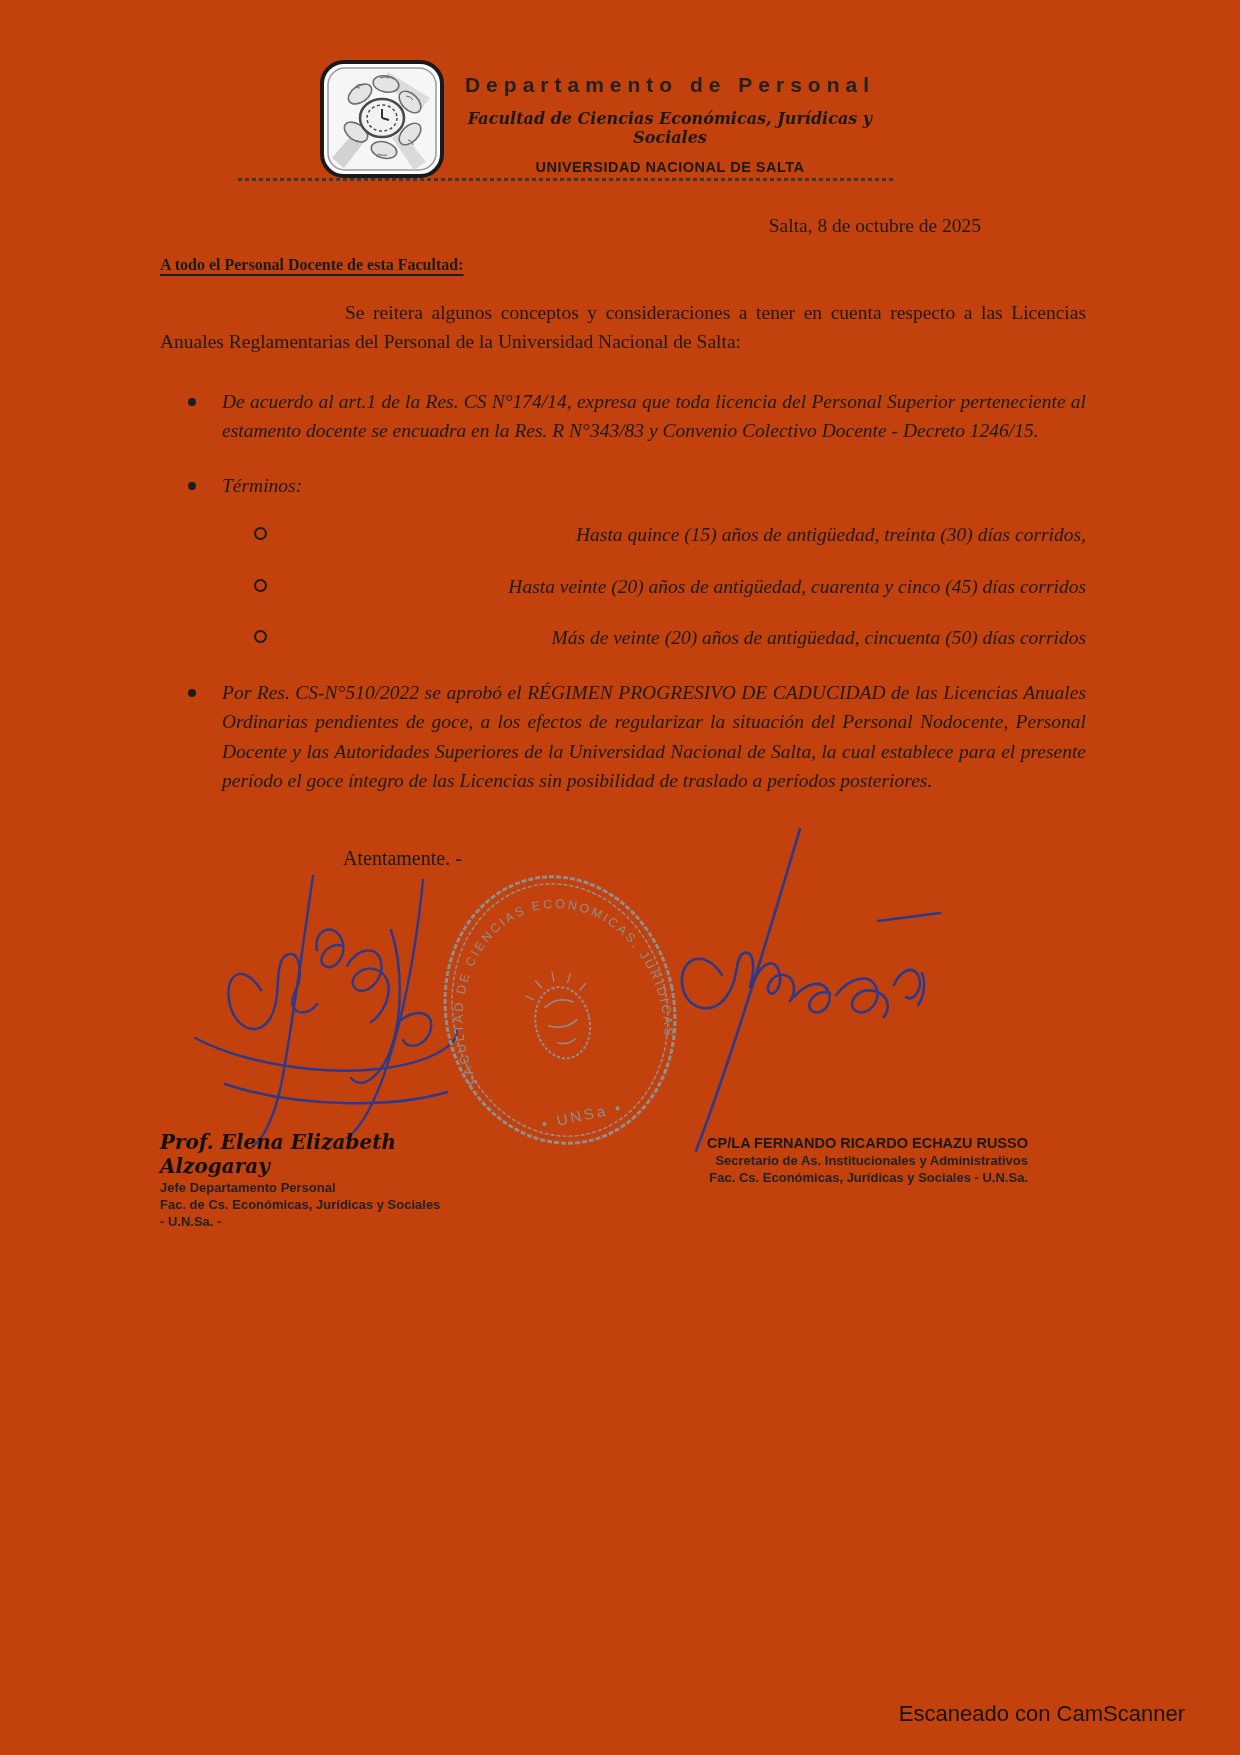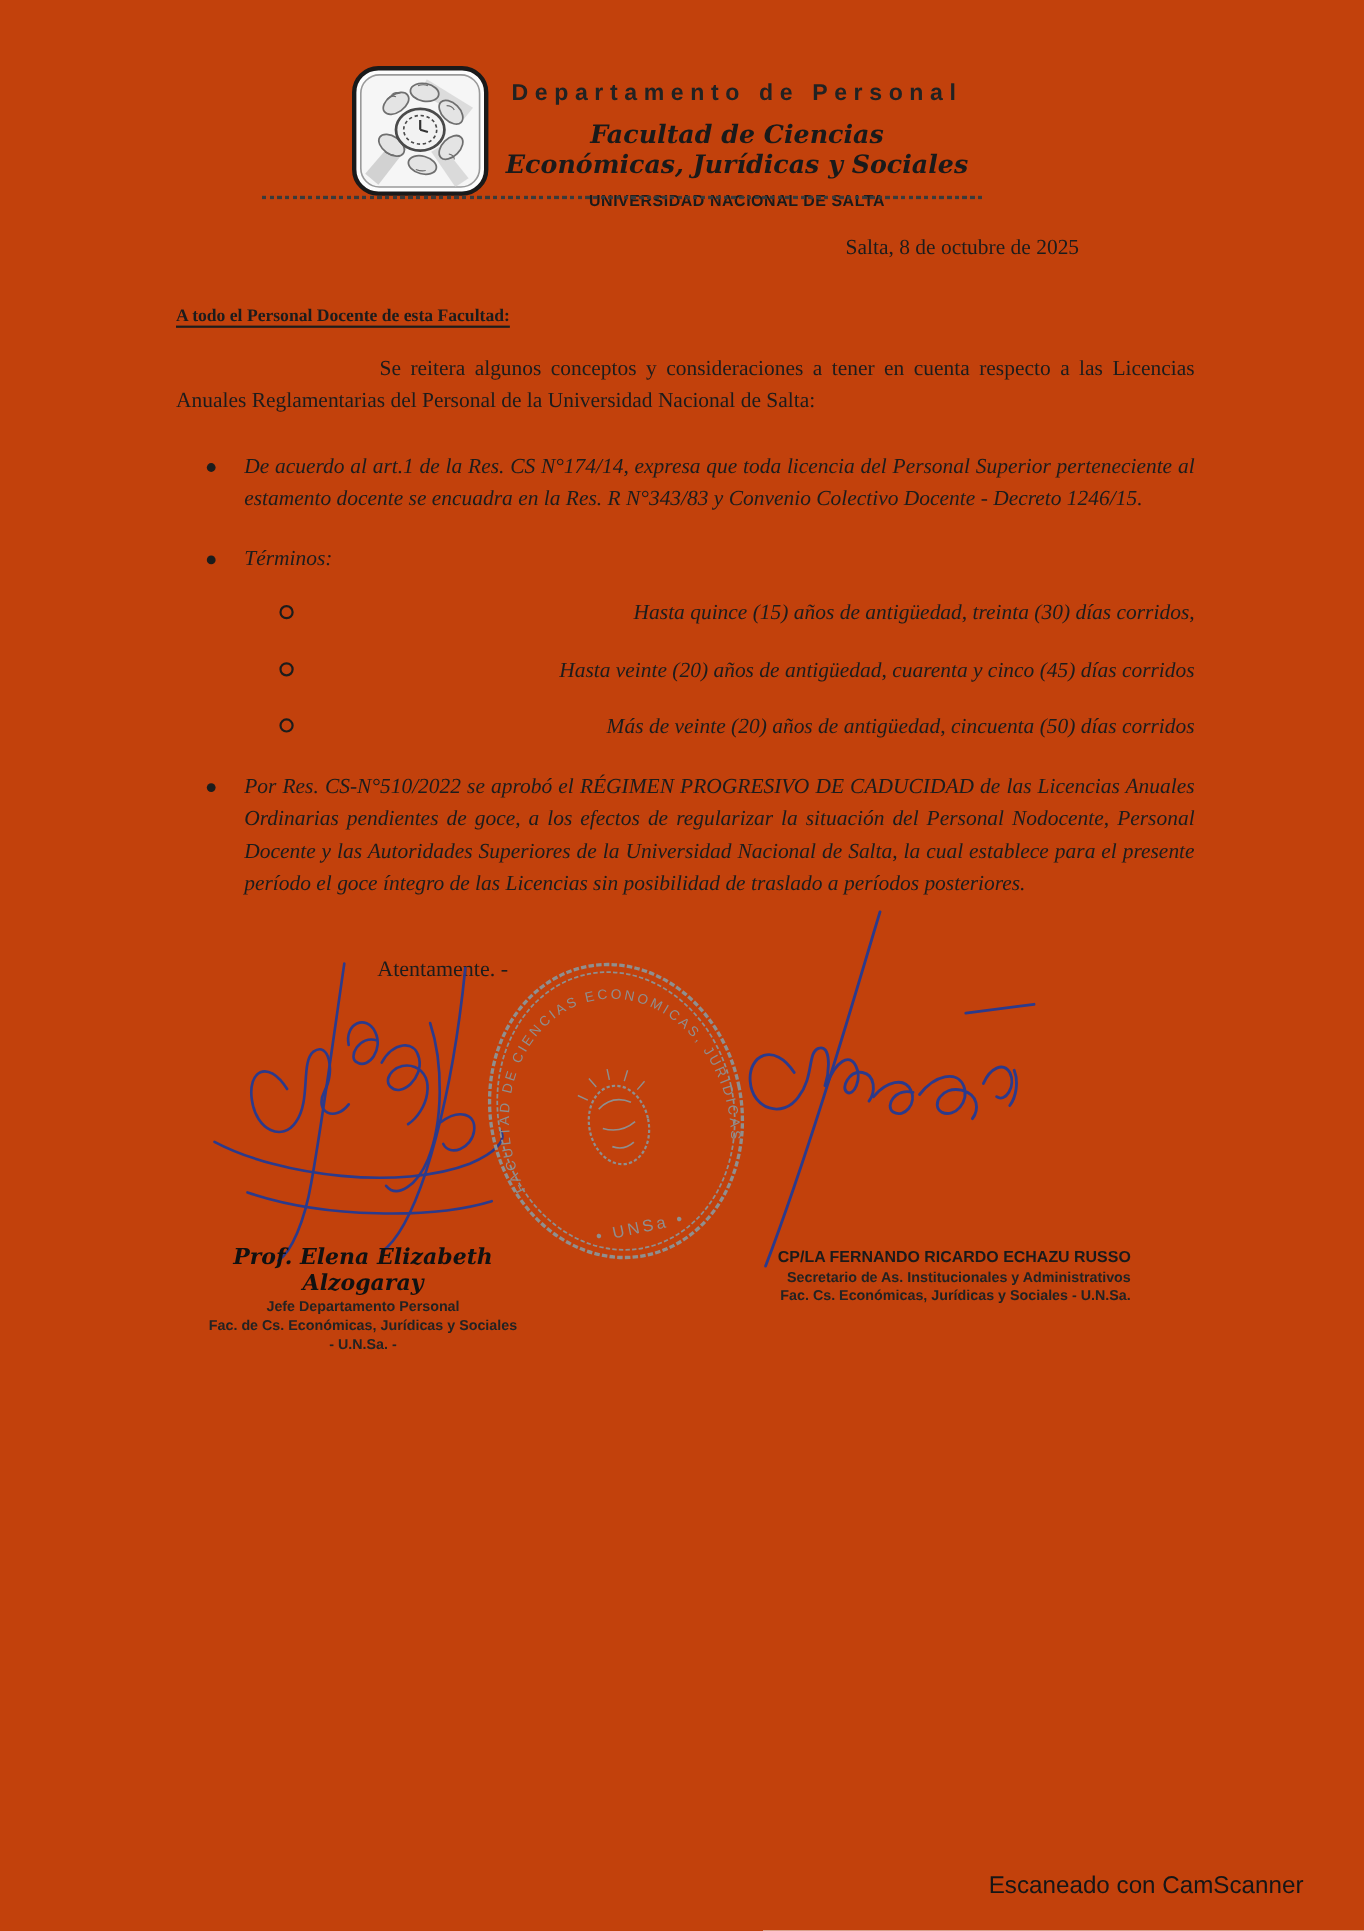--- a/index.html
+++ b/index.html
@@ -20,38 +20,38 @@
   .logo-box { position: absolute; left: 318px; top: 3px; }
   .head-text { position: absolute; left: 455px; top: 18px; width: 430px; text-align: center; }
   .dept-line {
     font-family: "Liberation Sans", sans-serif;
     font-weight: bold; font-size: 21px; letter-spacing: 6px;
     color: #222;
   }
   .faculty-line {
     margin-top: 12px;
     font-family: "DejaVu Serif", serif;
-    font-style: italic; font-weight: bold; font-size: 23px;
+    font-style: italic; font-weight: bold; font-size: 16px;
     color: #1a1a1a;
   }
   .univ-line {
     margin-top: 12px;
     font-family: "Liberation Sans", sans-serif;
     font-weight: bold; font-size: 14.5px; letter-spacing: 0.5px;
     color: #1a1a1a;
   }
   .dash-rule {
     position: absolute; top: 178px; left: 240px; width: 650px; right: auto;
     width: 655px; height: 3px;
     background: repeating-linear-gradient(90deg, #3a3a3a 0 4px, transparent 4px 7px);
   }
 
   
   .body-col { position: absolute; left: 160px; top: 215px; width: 926px; }
-  .date-line { text-align: right; padding-right: 105px; font-size: 19.5px; margin-bottom: 42px; }
+  .date-line { text-align: right; padding-right: 105px; font-size: 19.5px; margin-bottom: 19px; }
   .salutation {
     font-size: 16px; font-weight: bold;
     text-decoration: underline; text-underline-offset: 4px; text-decoration-thickness: 2px;
     margin-bottom: 24px;
   }
   .para { font-size: 19.5px; line-height: 1.5; text-align: justify; }
   .intro { text-indent: 185px; margin-bottom: 30px; }
   ul.main-list { list-style: none; }
   ul.main-list > li { position: relative; padding-left: 62px; margin-bottom: 26px; font-style: italic; }
   ul.main-list > li::before {
@@ -65,21 +65,21 @@
     width: 9px; height: 9px; border-radius: 50%; border: 2px solid #1c1c1c; background: transparent;
   }
   .cct-para { margin: 4px 0 28px 48px; width: 850px; text-indent: 135px; }
 
   .closing { margin: 52px 0 0 183px; font-size: 20px; }
 
   
   .sig-region { position: absolute; left: 0; top: 855px; width: 1240px; height: 520px; }
   .sig-svg { position: absolute; }
   .left-sig-block {
-    position: absolute; left: 160px; top: 275px; width: 340px; text-align: center;
+    position: absolute; left: 160px; top: 275px; width: 340px; text-align: left;
   }
   .left-sig-name {
     font-family: "DejaVu Serif", serif; font-style: italic; font-weight: bold;
     font-size: 20px; color: #111;
   }
   .left-sig-sub {
     font-family: "Liberation Sans", sans-serif; font-weight: bold;
     font-size: 13px; color: #222; margin-top: 2px;
   }
   .right-sig-block {

